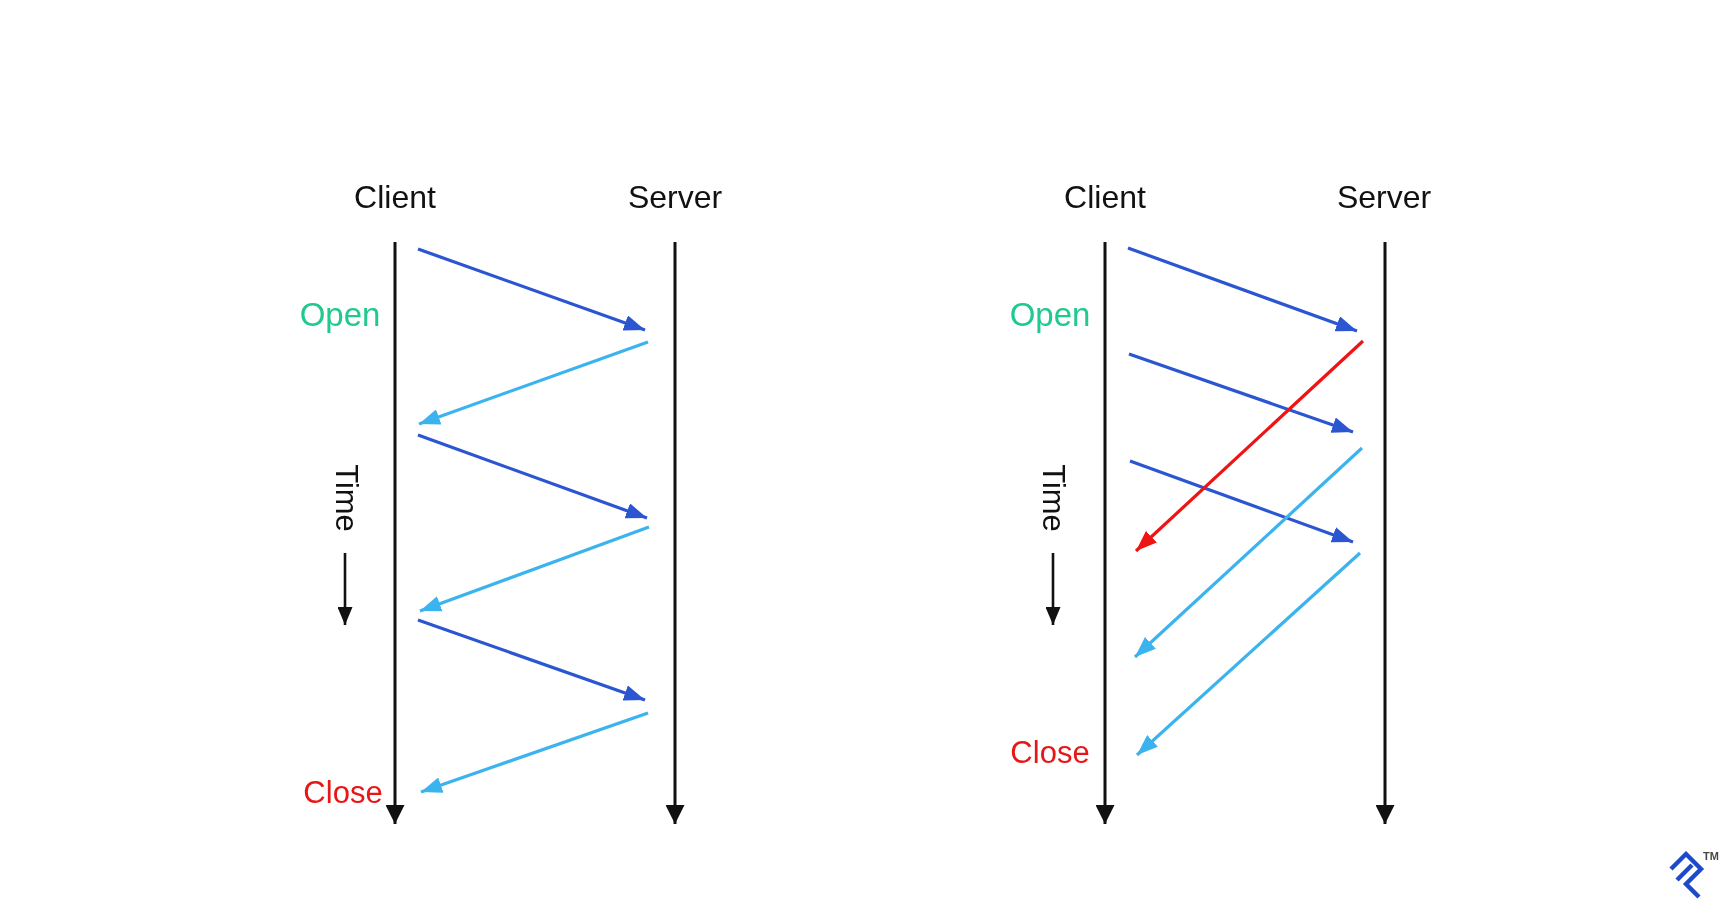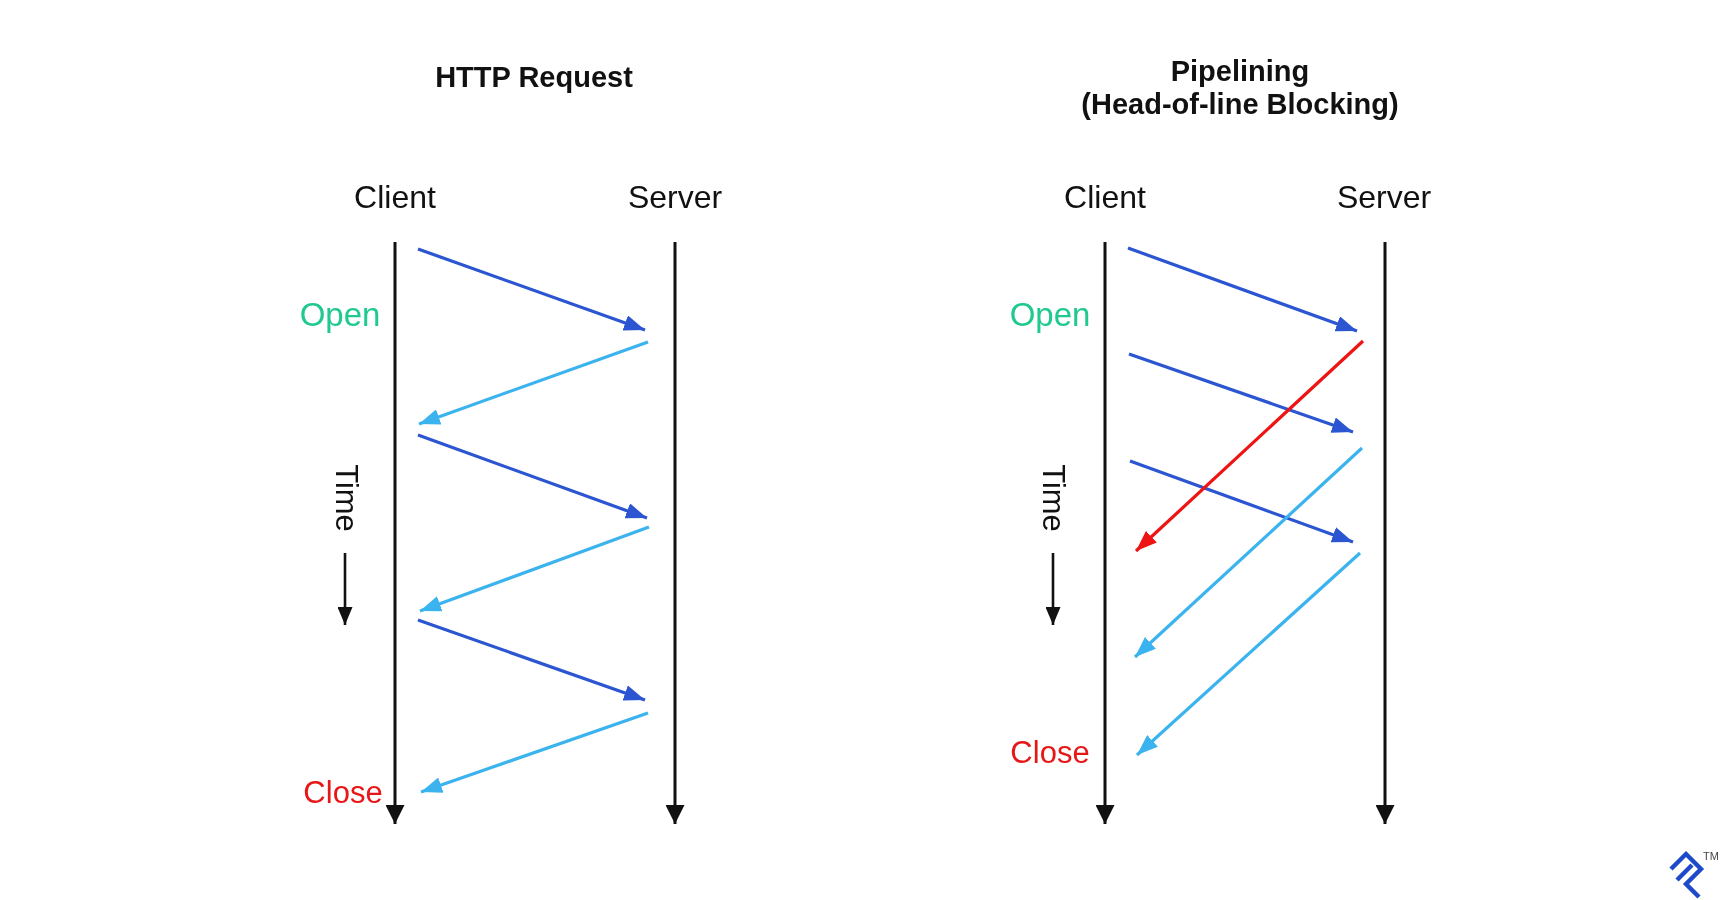--- a/index.html
+++ b/index.html
@@ -41,21 +41,21 @@
     fill: none;
     stroke: var(--logo_blue, #1c4aca);
     stroke-width: 4.4;
     stroke-linejoin: miter;
   }
   .tm {
     position: absolute;
     left: 1703px; top: 850px;
     transform: none;
     font-size: 11px;
-    font-weight: 400;
+    font-weight: 700;
     color: var(--tm_gray, #474747);
   }
 </style>
 </head>
 <body>
 
 <div class="canvas">
 
   <svg id="diagram-svg" viewBox="0 0 1720 900" xmlns="http://www.w3.org/2000/svg">
       <defs>
@@ -92,31 +92,26 @@
         <line x1="1053" y1="553" x2="1053" y2="625" stroke="#111111" stroke-width="2.6" marker-end="url(#mk-black_sm)"></line>
         <line x1="1128" y1="248" x2="1357" y2="331" stroke="#2b55d1" stroke-width="3.2" marker-end="url(#mk-request_blue)"></line>
         <line x1="1129" y1="354" x2="1353" y2="432" stroke="#2b55d1" stroke-width="3.2" marker-end="url(#mk-request_blue)"></line>
         <line x1="1130" y1="461" x2="1353" y2="542" stroke="#2b55d1" stroke-width="3.2" marker-end="url(#mk-request_blue)"></line>
         <line x1="1363" y1="341" x2="1136" y2="551" stroke="#ee1414" stroke-width="3.2" marker-end="url(#mk-blocked_red)"></line>
         <line x1="1362" y1="448" x2="1135" y2="657" stroke="#3bb3ee" stroke-width="3.2" marker-end="url(#mk-response_cyan)"></line>
         <line x1="1360" y1="553" x2="1137" y2="755" stroke="#3bb3ee" stroke-width="3.2" marker-end="url(#mk-response_cyan)"></line>
       </g>
     </svg>
 
-  <div class="lbl title" style="left:534px; top:77px">HTTP Request</div>
   <div class="lbl endpoint" style="left:395px; top:197px">Client</div>
   <div class="lbl endpoint" style="left:675px; top:197px">Server</div>
   <div class="lbl open" style="left:340px; top:271px">Open</div>
   <div class="lbl time" style="left:346px; top:498px">Time</div>
   <div class="lbl close" style="left:343px; top:793px">Close</div>
 
-  <div class="lbl title" style="left:1240px; top:88px">
-    <div>Pipelining</div>
-    <div>(Head-of-line Blocking)</div>
-  </div>
   <div class="lbl endpoint" style="left:1105px; top:197px">Client</div>
   <div class="lbl endpoint" style="left:1384px; top:197px">Server</div>
   <div class="lbl open" style="left:1050px; top:271px">Open</div>
   <div class="lbl time" style="left:1053px; top:498px">Time</div>
   <div class="lbl close" style="left:1050px; top:753px">Close</div>
 
   <svg class="logo-svg" width="58" height="55" viewBox="1662 845 58 55" xmlns="http://www.w3.org/2000/svg">
     <path class="logo-stroke" d="M1671,869 L1686,854 L1701,869 L1686,884 L1699,897"></path>
     <path class="logo-stroke" d="M1677,880 L1692,865"></path>
   </svg>

